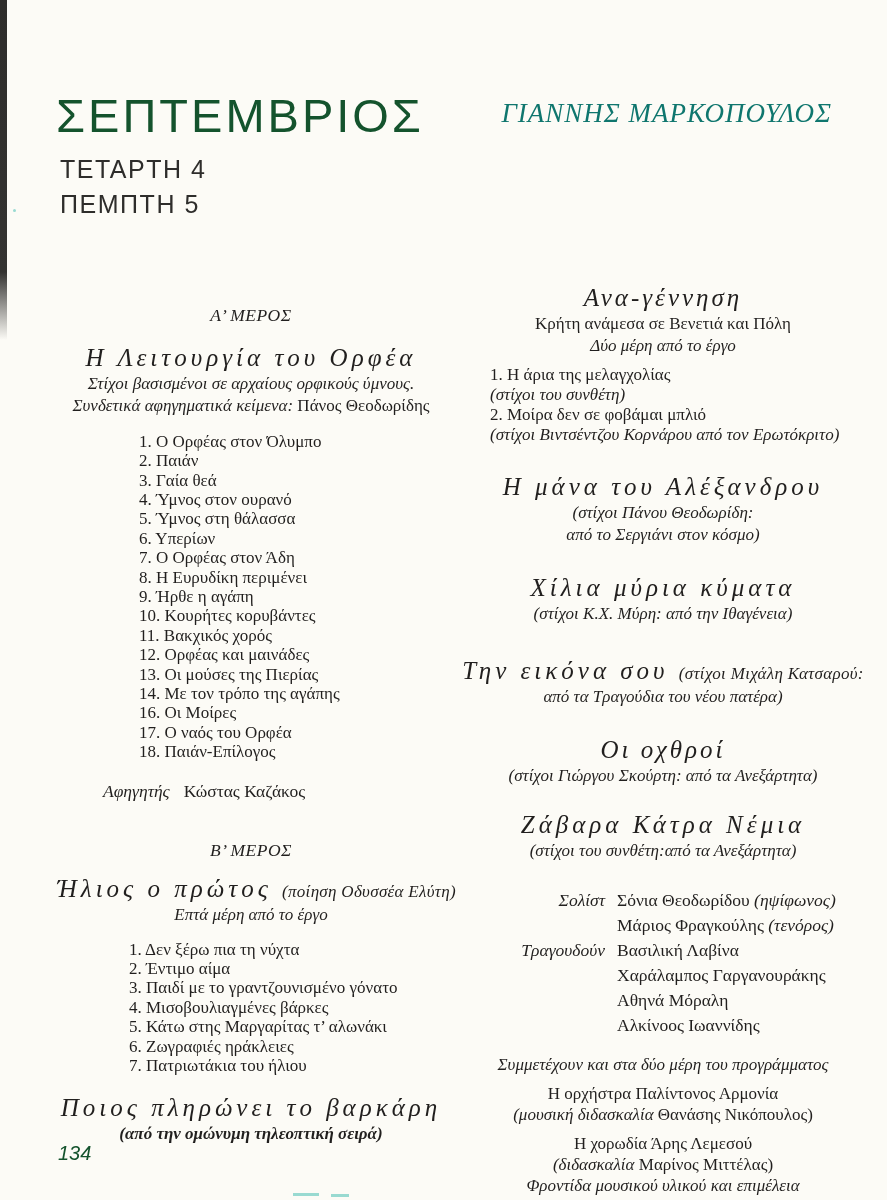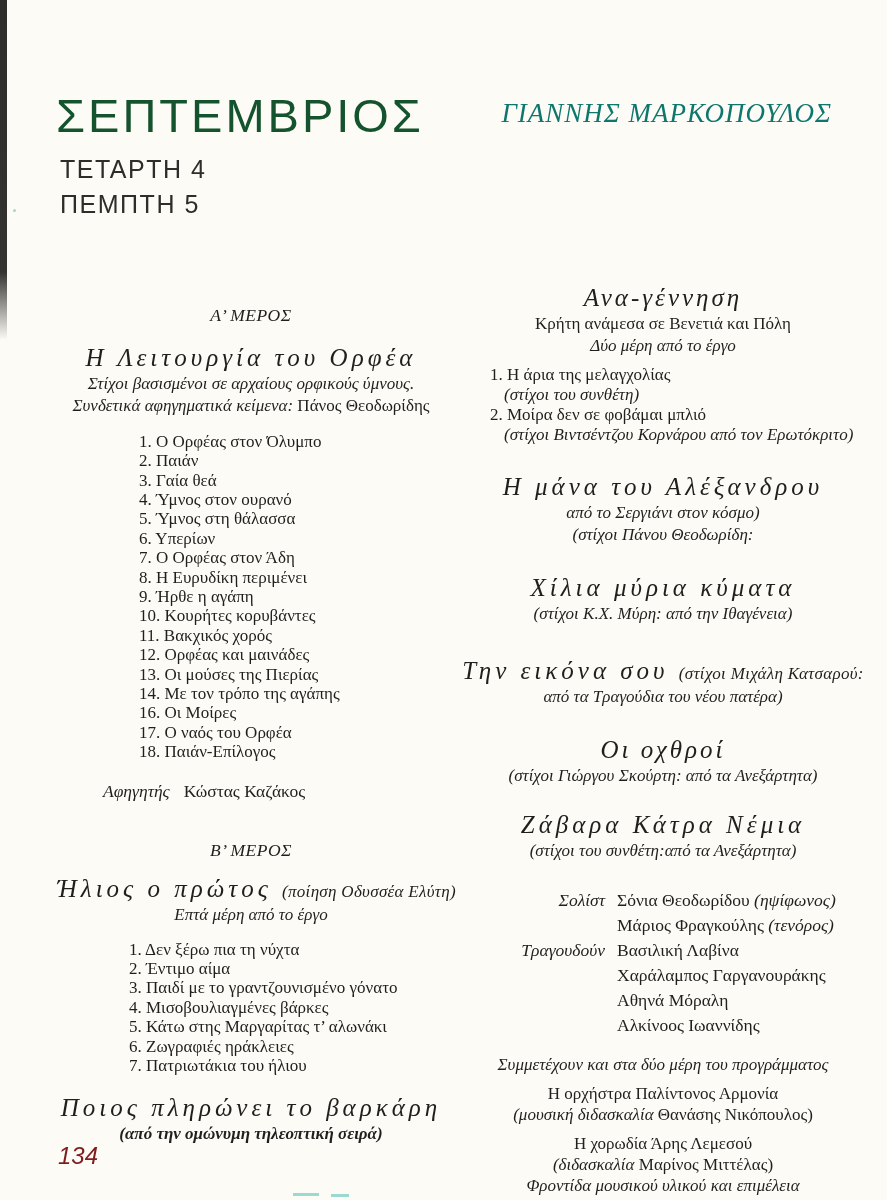--- a/index.html
+++ b/index.html
@@ -71,33 +71,33 @@
   .spacer-30{height:30px;}
   .spacer-26{height:26px;}
   .spacer-22{height:22px;}
   .spacer-16{height:16px;}
   .spacer-12{height:12px;}
   .spacer-8{height:8px;}
 
   .r-items{
     text-align:left;margin:8px 0 0 37px;font-size:17px;line-height:20px;
   }
-  .r-items .paren{font-style:italic;margin-left:14px;line-height:20px;}
+  .r-items .paren{font-style:italic;line-height:20px;}
 
   .perf-block{margin-top:26px;font-size:17.5px;line-height:25px;}
   .perf-row{display:grid;grid-template-columns:152px 1fr;column-gap:12px;}
   .perf-row .role{font-style:italic;text-align:right;}
   .perf-row .pname{text-align:left;font-style:normal;}
   .perf-row .pname .paren{font-style:italic;}
 
   .partic{line-height:21px;}
   .page-number{
     position:absolute;left:58px;top:1142px;
     font-family:"Liberation Sans","DejaVu Sans",sans-serif;
-    font-style:italic;font-size:24px;color:#7f1d1d;text-align:right;
+    font-style:italic;font-size:20px;color:#14532d;text-align:right;
   }
 </style>
 </head>
 <body>
 
 <div class="page">
   <div class="edge-strip"></div>
   <div class="artifact a1"></div>
   <div class="artifact a2"></div>
   <div class="artifact a3"></div>
@@ -157,22 +157,22 @@
     <div class="sub-line upright">Κρήτη ανάμεσα σε Βενετιά και Πόλη</div>
     <div class="sub-line">Δύο μέρη από το έργο</div>
     <div class="r-items">
       <div>1. Η άρια της μελαγχολίας</div>
       <div class="paren">(στίχοι του συνθέτη)</div>
       <div>2. Μοίρα δεν σε φοβάμαι μπλιό</div>
       <div class="paren">(στίχοι Βιντσέντζου Κορνάρου  από τον Ερωτόκριτο)</div>
     </div>
     <div class="spacer-26"></div>
     <div class="work-title">Η μάνα του Αλέξανδρου</div>
+    <div class="sub-line">(στίχοι Πάνου Θεοδωρίδη:</div>
     <div class="sub-line">από το Σεργιάνι στον κόσμο)</div>
-    <div class="sub-line">(στίχοι Πάνου Θεοδωρίδη:</div>
     <div class="spacer-26"></div>
     <div class="work-title">Χίλια μύρια κύματα</div>
     <div class="sub-line">(στίχοι Κ.Χ. Μύρη: από την Ιθαγένεια)</div>
     <div class="spacer-30"></div>
     <div class="work-title"><span>Την εικόνα σου</span> <span class="small-paren">(στίχοι Μιχάλη Κατσαρού:</span></div>
     <div class="sub-line">από τα Τραγούδια του νέου πατέρα)</div>
     <div class="spacer-26"></div>
     <div class="work-title" style="letter-spacing:3px">Οι οχθροί</div>
     <div class="sub-line">(στίχοι Γιώργου Σκούρτη: από τα Ανεξάρτητα)</div>
     <div class="spacer-22"></div>

